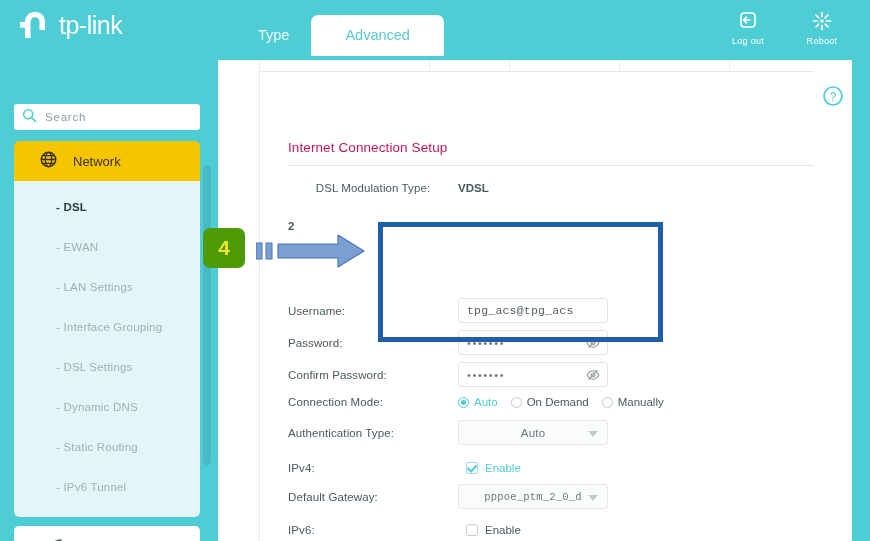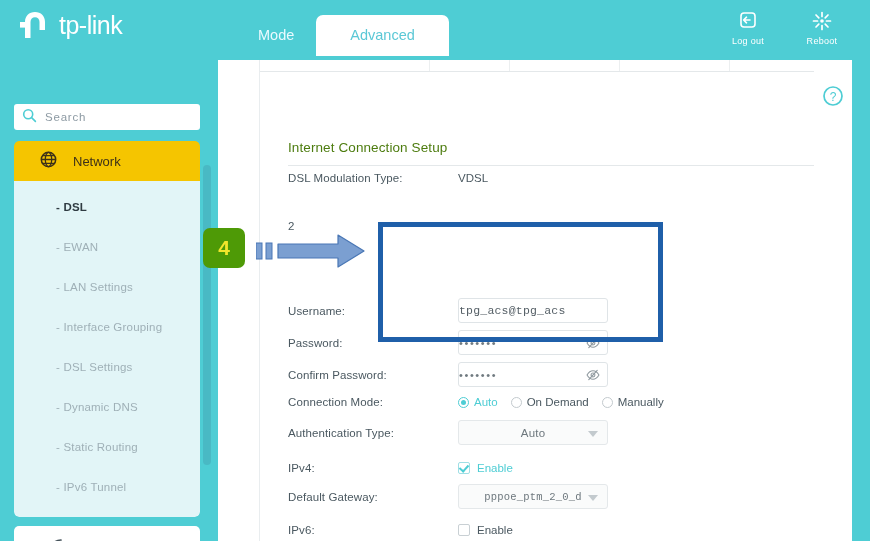--- a/index.html
+++ b/index.html
@@ -56,55 +56,55 @@
                  background: #49b9c4; border-radius: 4px; }
 
   
   .content { position: absolute; left: 218px; top: 60px; width: 634px; height: 481px; background: #ffffff; }
   .content-left-gap { position: absolute; left: 0; top: 0; width: 42px; height: 481px; background: #fff;
                       border-right: 1px solid #e9edef; }
   .grid-top { position: absolute; left: 42px; top: 0; right: 0; height: 11px; }
   .grid-top .cell { position: absolute; top: 0; height: 11px; border-right: 1px solid #eceff0; }
   .grid-line { position: absolute; left: 42px; right: 0; top: 11px; height: 1px; background: #e4e8ea; }
 
-  .panel-title { position: absolute; left: 70px; top: 80px; font-size: 13.5px; color: #4d7c0f; letter-spacing: .1px; }
+  .panel-title { position: absolute; left: 70px; top: 80px; font-size: 13.5px; color: #be185d; letter-spacing: .1px; }
   .title-rule { position: absolute; left: 70px; top: 105px; width: 560px; height: 1px; background: #e4e8ea; }
 
   .help-panel { position: absolute; left: 814px; top: 60px; width: 38px; height: 481px; background: #fff; }
   .help-icon { position: absolute; left: 8px; top: 25px; }
 
   
   .form { position: absolute; left: 0; top: 0; width: 634px; height: 481px; }
   .row { position: absolute; left: 70px; width: 560px; height: 20px; display: flex; align-items: center; }
   .lbl { width: 170px; font-size: 11.5px; color: #4a5860; letter-spacing: .1px; }
-  .val { font-size: 11.5px; color: #4a5860; }
+  .val { font-size: 11.5px; color: #4a5860; font-weight: bold; }
 
   .inp { width: 150px; height: 25px; border: 1px solid #dfe4e7; border-radius: 3px; background: #fff;
-         display: flex; align-items: center; padding: 0 0; position: relative; }
+         display: flex; align-items: center; padding: 0 8px; position: relative; }
   .inp .txt { font-family: "Liberation Mono", monospace; font-size: 11.5px; color: #555f66; letter-spacing: .2px; }
   .inp .dots { font-family: "Liberation Sans", sans-serif; font-size: 11px; color: #707a80; letter-spacing: 1.6px; }
   .eye { position: absolute; right: 7px; top: 5px; }
 
   .sel { width: 150px; height: 25px; border: 1px solid #e4e8ea; border-radius: 3px; background: #fafbfb;
          display: flex; align-items: center; justify-content: center; position: relative; }
   .sel .txt { font-size: 11.5px; color: #6d777d; letter-spacing: .2px; }
   .sel.mono .txt { font-family: "Liberation Mono", monospace; font-size: 10.5px; }
   .caret { position: absolute; right: 9px; top: 10px; width: 0; height: 0;
            border-left: 5px solid transparent; border-right: 5px solid transparent; border-top: 6px solid #c3cace; }
 
   .radio-grp { display: flex; align-items: center; gap: 13px; }
   .radio { display: flex; align-items: center; gap: 5px; font-size: 11.5px; color: #4a5860; }
   .rdot { width: 11px; height: 11px; border-radius: 50%; border: 1px solid #c3cace; background: #fff;
           position: relative; }
   .radio.on .rdot { border-color: #4ECDD4; }
   .radio.on .rdot::after { content: ""; position: absolute; left: 2px; top: 2px; width: 5px; height: 5px;
                            border-radius: 50%; background: #4ECDD4; }
   .radio.on .rlbl { color: #4ECDD4; }
 
-  .chk-wrap { display: flex; align-items: center; gap: 7px; }
+  .chk-wrap { display: flex; align-items: center; gap: 7px; margin-left: 8px; }
   .chk { width: 12px; height: 12px; border: 1px solid #c9d0d4; border-radius: 2px; background: #fff;
          position: relative; }
   .chk.on { border-color: #9fdfe5; }
   .chk.on::after { content: ""; position: absolute; left: 2px; top: 0px; width: 4px; height: 7px;
                    border: solid #4ECDD4; border-width: 0 2px 2px 0; transform: rotate(42deg); }
   .chk-lbl { font-size: 11.5px; color: #4a5860; }
   .chk-lbl.teal { color: #4ECDD4; }
 
   
   .ann-box { position: absolute; left: 378px; top: 222px; width: 285px; height: 120px;
@@ -124,21 +124,21 @@
       <span class="logo-mark">
         <svg width="34" height="34" viewBox="0 0 34 34">
           <path d="M17 4 C23 4 27 8 27 14 L27 22 L21.5 22 L21.5 14 C21.5 11 19.6 9.2 17 9.2 C14.4 9.2 12.5 11 12.5 14 L12.5 30 L7 30 L7 14 C7 8 11 4 17 4 Z" fill="#ffffff"></path>
           <rect x="2" y="14" width="10" height="5.6" fill="#ffffff"></rect>
         </svg>
       </span>
       <span class="logo-text">tp-link</span>
     </div>
 
     <div class="tabs">
-      <div class="tab basic">Mode</div>
+      <div class="tab basic">Type</div>
       <div class="tab active">Advanced</div>
     </div>
 
     <div class="hdr-actions">
       <div class="hdr-btn">
         <span class="ic">
           <svg width="20" height="20" viewBox="0 0 20 20">
             <rect x="3" y="3" width="14" height="14" rx="3" fill="none" stroke="#ffffff" stroke-width="1.6"></rect>
             <path d="M12 10 L6 10 M8.5 7.2 L5.6 10 L8.5 12.8" fill="none" stroke="#ffffff" stroke-width="1.6" stroke-linecap="round" stroke-linejoin="round"></path>
           </svg>
@@ -226,21 +226,21 @@
     <div class="grid-top">
       <div class="cell" style="left:0;width:170px;"></div>
       <div class="cell" style="left:170px;width:80px;"></div>
       <div class="cell" style="left:250px;width:110px;"></div>
       <div class="cell" style="left:360px;width:110px;"></div>
       <div class="cell" style="left:470px;width:90px;"></div>
     </div>
     <div class="grid-line"></div>
 
     <div class="form">
-      <div class="row" style="top:108px;">
+      <div class="row" style="top:118px;text-align:center;">
         <span class="lbl">DSL Modulation Type:</span>
         <span class="val">VDSL</span>
       </div>
 
       <div class="row" style="top:156px;">
         <span class="val">2</span>
       </div>
 
 
       <div class="row" style="top:238px;height:25px;">

